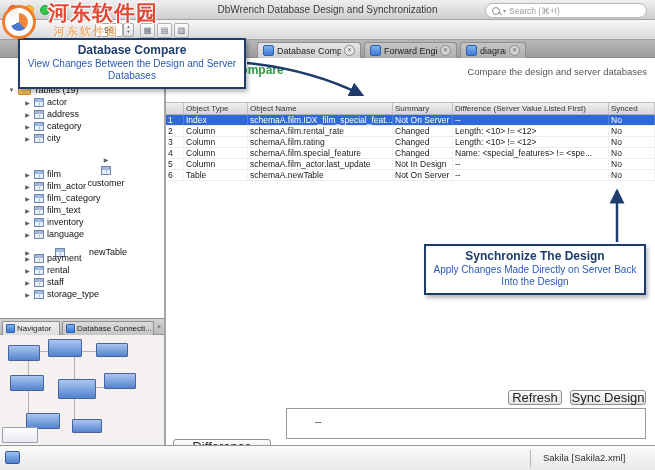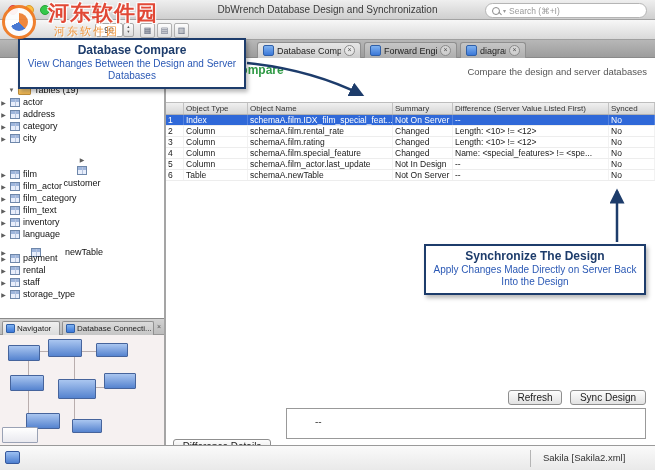--- a/index.html
+++ b/index.html
@@ -45,21 +45,21 @@
   .tabclose{width:9px;height:9px;border:1px solid #8a8a8a;border-radius:50%;font-size:7px;line-height:8px;
     text-align:center;color:#555;background:rgba(255,255,255,.35);flex:0 0 auto;}
 
   
   .sidebar{position:absolute;left:0;top:58px;width:164px;height:260px;background:#fff;overflow:hidden;}
   .vdivider{position:absolute;left:164px;top:58px;width:2px;height:387px;background:#a5a5a5;}
   .treeitem{position:absolute;left:0;width:164px;height:12px;display:flex;align-items:center;gap:3px;
     font-size:9px;color:#111;white-space:nowrap;}
   .treeitem .tri{font-size:6px;color:#5e5e5e;width:7px;text-align:center;flex:0 0 auto;}
   .treeitem.root{padding-left:8px;}
-  .treeitem.child{}
+  .treeitem.child{padding-left:24px;}
   .folder-ico{width:11px;height:8px;background:linear-gradient(#ffd98a,#f0b64f);border:1px solid #c08f3a;
     border-radius:1px;position:relative;flex:0 0 auto;}
   .folder-ico::before{content:"";position:absolute;top:-3px;left:0;width:5px;height:2px;background:#f3c468;
     border:1px solid #c08f3a;border-bottom:none;border-radius:1px 1px 0 0;}
   .tbl-ico{width:10px;height:9px;border:1px solid #6e87aa;box-sizing:border-box;flex:0 0 auto;
     background:linear-gradient(90deg,transparent 4px,#b6c4de 4px,#b6c4de 5px,transparent 5px),
                linear-gradient(#9fb6dc 0 3px,#e8eefb 3px);}
 
   
   .main{position:absolute;left:166px;top:58px;width:489px;height:387px;background:#fff;}
@@ -71,21 +71,21 @@
   .thead .cell{font-size:8px;color:#333;border-right:1px solid #c2c2c2;line-height:11px;}
   .trow{position:absolute;left:0;width:489px;height:11px;display:flex;align-items:center;
     border-bottom:1px solid #ededed;box-sizing:border-box;}
   .trow .cell{font-size:8.5px;color:#1a1a1a;border-right:1px solid rgba(0,0,0,0.05);}
   .trow.sel{background:#2f68d8;}
   .trow.sel .cell{color:#fff;border-right-color:rgba(255,255,255,0.18);}
   .cell{box-sizing:border-box;padding:0 2px;white-space:nowrap;overflow:hidden;height:100%;display:flex;align-items:center;}
   .c0{width:18px;}.c1{width:64px;}.c2{width:145px;}.c3{width:60px;}.c4{width:156px;}.c5{width:46px;}
 
   .btn{position:absolute;height:15px;border:1px solid #8f8f8f;border-radius:3px;
-    background:linear-gradient(#fdfdfd,#e2e2e2);font-size:10px;color:#222;text-align:center;line-height:14px;
+    background:linear-gradient(#fdfdfd,#e2e2e2);font-size:13px;color:#222;text-align:center;line-height:14px;
     box-sizing:border-box;}
   .details-box{position:absolute;border:1px solid #999;background:#fff;box-sizing:border-box;}
   .details-text{position:absolute;left:28px;top:7px;font-size:10px;color:#444;}
 
   
   .navpanel{position:absolute;left:0;top:318px;width:164px;height:127px;border-top:1px solid #8a8a8a;box-sizing:border-box;background:#c9c9c9;}
   .navstrip{position:absolute;left:0;top:0;width:164px;height:16px;background:linear-gradient(#d2d2d2,#bcbcbc);
     border-bottom:1px solid #979797;box-sizing:border-box;}
   .navtab{position:absolute;top:2px;height:14px;box-sizing:border-box;display:flex;align-items:center;gap:2px;
     padding:0 3px;font-size:8px;color:#222;border:1px solid #909090;border-bottom:none;border-radius:2px 2px 0 0;

